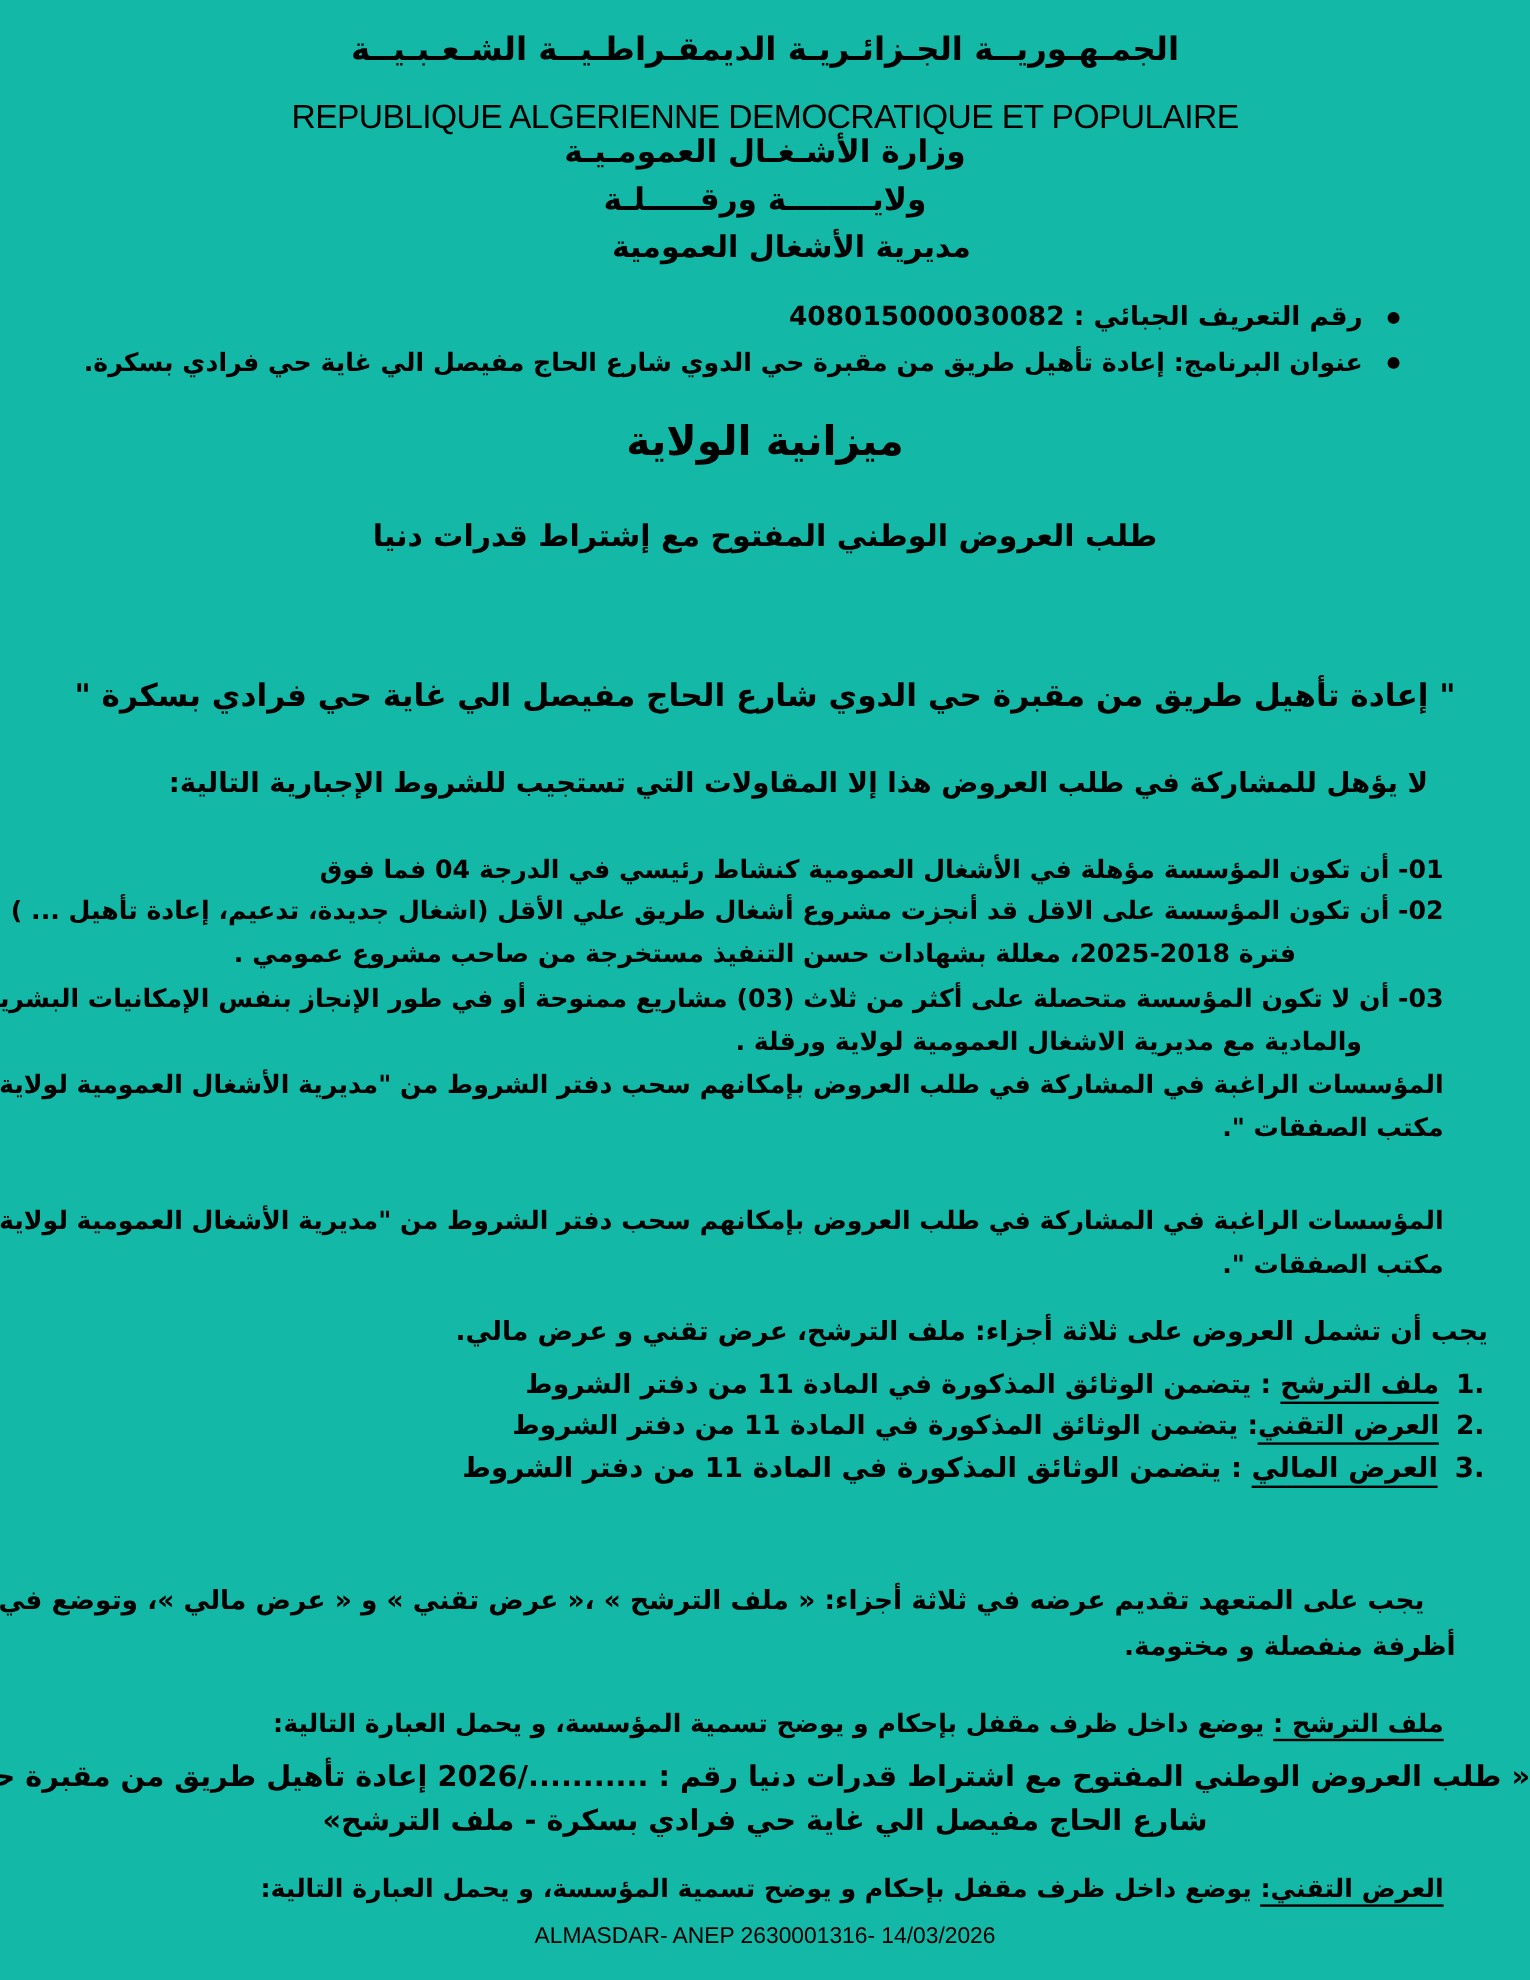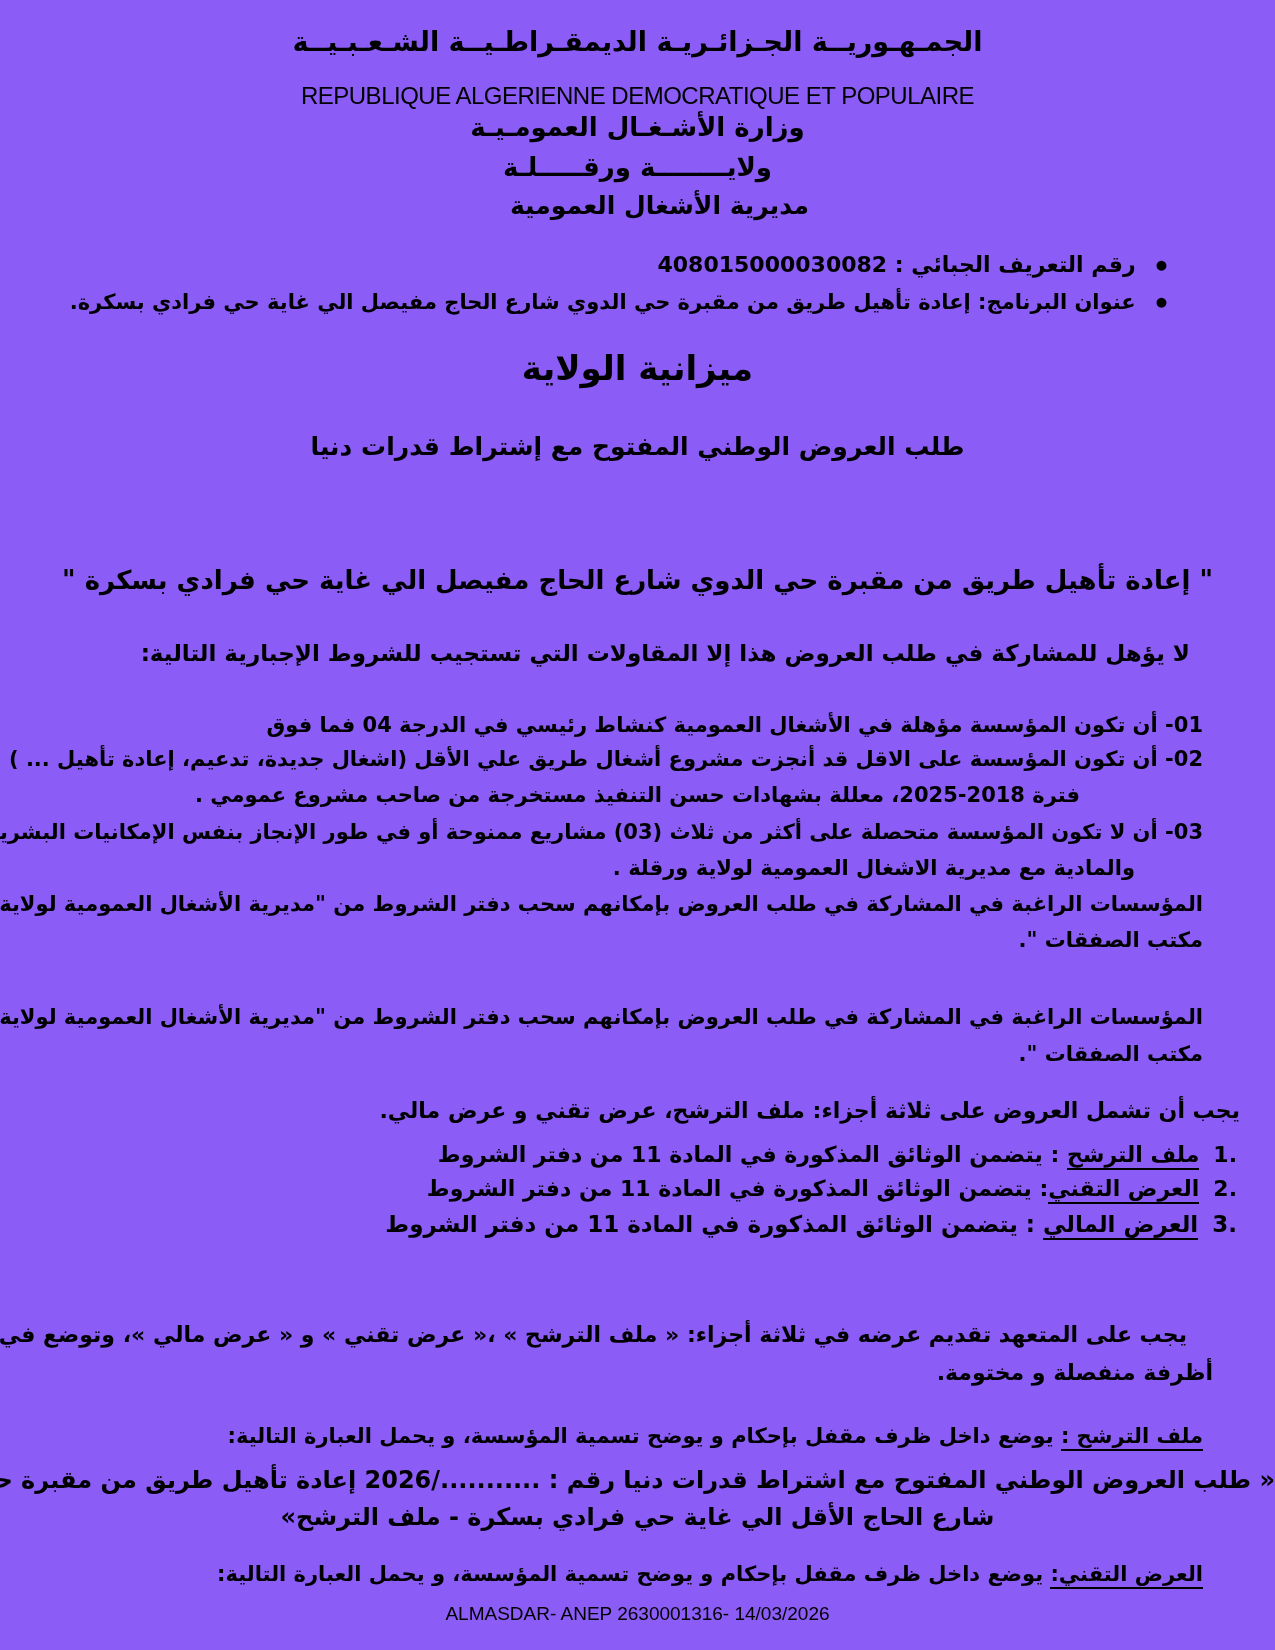--- a/index.html
+++ b/index.html
@@ -1,41 +1,41 @@
 <!DOCTYPE html>
 <html lang="ar" dir="rtl"><head>
 <meta charset="utf-8">
 <style>
   html,body{margin:0;padding:0;background:#e8e8e8;}
   .page{
     position:relative;
     width:1275px;height:1650px;
     margin:0 auto;
-    background:#8b5cf6;
+    background:#14b8a6;
     direction:rtl;
     color:#000;
     font-family:"DejaVu Sans", sans-serif;
     overflow:hidden;
   }
   .abs{position:absolute;white-space:nowrap;}
   .c{left:0;right:0;text-align:center;}
   .b{font-weight:bold;}
   .fr{font-family:"Liberation Sans", sans-serif;letter-spacing:-0.5px;}
   .u{border-bottom:2.5px solid #000;padding-bottom:1px;}
   .bullet-dot{font-size:13px;vertical-align:3px;margin-left:20px;}
   .marker{direction:ltr;unicode-bidi:isolate;display:inline-block;margin-left:14px;}
   .footer{font-family:"Liberation Sans", sans-serif;direction:ltr;}
 </style>
 </head>
 <body>
 
 <div class="page">
 
   <div class="abs c b" style="top:26px;font-size:27px;">الجمـهـوريــة الجـزائـريـة الديمقـراطـيــة الشـعـبـيــة</div>
-  <div class="abs c fr" style="top:82px;font-size:24px;">REPUBLIQUE ALGERIENNE DEMOCRATIQUE ET POPULAIRE</div>
+  <div class="abs c fr" style="top:82px;font-size:28px;">REPUBLIQUE ALGERIENNE DEMOCRATIQUE ET POPULAIRE</div>
   <div class="abs c b" style="top:112px;font-size:26px;">وزارة الأشـغـال العمومـيـة</div>
   <div class="abs c b" style="top:152px;font-size:26px;">ولايــــــــة ورقـــــلـة</div>
   <div class="abs c b" style="top:191px;font-size:25px;margin-left:44px;">مديرية الأشغال العمومية</div>
 
   <div class="abs b" style="top:252px;right:108px;font-size:22px;">
     <span class="bullet-dot">●</span><span>رقم التعريف الجبائي : 408015000030082</span>
   </div>
   <div class="abs b" style="top:290px;right:108px;font-size:21px;">
     <span class="bullet-dot">●</span><span>عنوان البرنامج: إعادة تأهيل طريق من مقبرة حي الدوي شارع الحاج مفيصل الي غاية حي فرادي بسكرة.</span>
   </div>
@@ -73,21 +73,21 @@
   </div>
 
   <div class="abs b" style="top:1322px;right:88px;font-size:22px;">يجب على المتعهد تقديم عرضه في ثلاثة أجزاء: « ملف الترشح » ،« عرض تقني » و « عرض مالي »،  وتوضع في</div>
   <div class="abs b" style="top:1360px;right:62px;font-size:22px;margin-left:44px;">أظرفة منفصلة و مختومة.</div>
 
   <div class="abs b" style="top:1424px;right:72px;font-size:21px;">
     <span class="u">ملف الترشح :</span><span> يوضع داخل ظرف مقفل بإحكام و يوضح تسمية المؤسسة، و يحمل العبارة التالية:</span>
   </div>
 
   <div class="abs c b" style="top:1466px;font-size:24px;">« طلب العروض الوطني المفتوح مع اشتراط قدرات دنيا رقم : .........../2026  إعادة تأهيل طريق من مقبرة حي الدوي</div>
-  <div class="abs c b" style="top:1503px;font-size:24px;">شارع الحاج الأقل الي غاية حي فرادي بسكرة - ملف الترشح»</div>
+  <div class="abs c b" style="top:1503px;font-size:24px;">شارع الحاج مفيصل الي غاية حي فرادي بسكرة - ملف الترشح»</div>
 
   <div class="abs b" style="top:1562px;right:72px;font-size:21px;">
     <span class="u">العرض التقني:</span><span>  يوضع داخل ظرف مقفل بإحكام و يوضح تسمية المؤسسة، و يحمل العبارة التالية:</span>
   </div>
 
   <div class="abs c footer" style="top:1603px;font-size:19px;">ALMASDAR- ANEP 2630001316- 14/03/2026</div>
 
 </div>
 
 </body></html>

